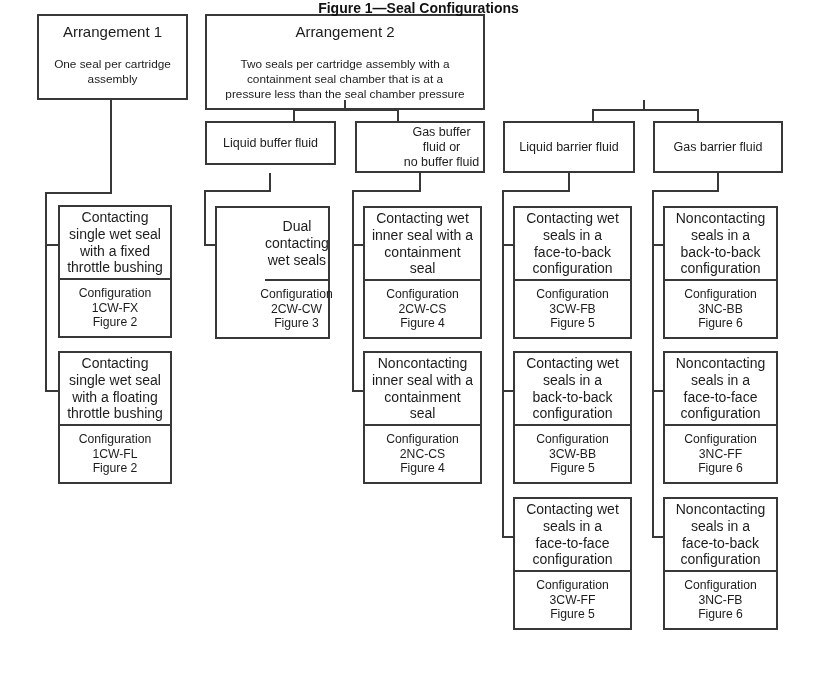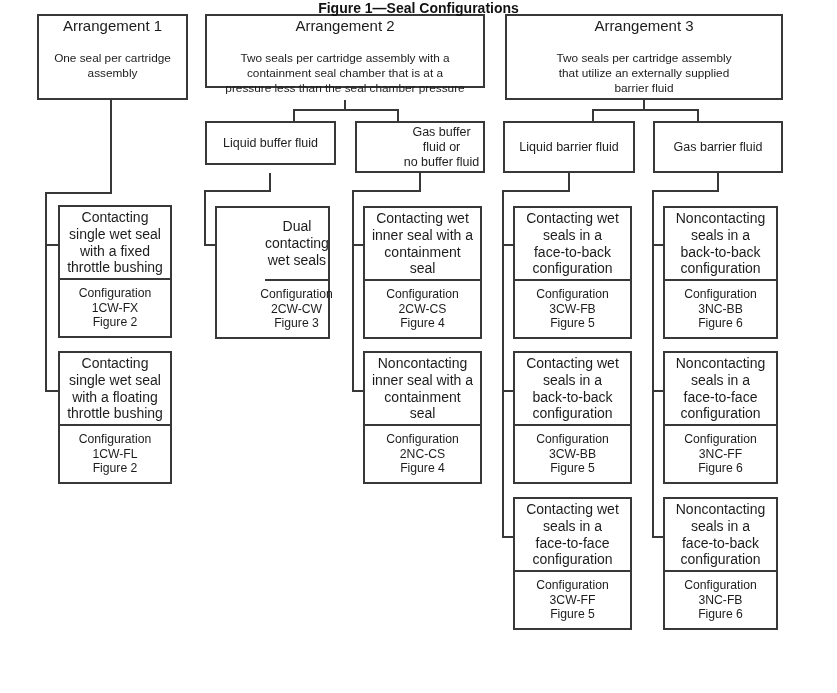--- a/index.html
+++ b/index.html
@@ -1,20 +1,20 @@
 <!DOCTYPE html>
 <html><head>
 <meta charset="utf-8">
 <style>
   html,body{margin:0;padding:0;background:#ffffff;}
   #page{position:relative;width:837px;height:693px;background:#ffffff;
         font-family:"Liberation Sans","DejaVu Sans",sans-serif;color:#1c1c1c;overflow:hidden;}
   .box{position:absolute;border:2px solid #383838;background:#ffffff;box-sizing:border-box;}
   .hdr{display:flex;flex-direction:column;align-items:center;justify-content:flex-start;
-       text-align:center;}
+       padding-top:6px;text-align:center;}
   .hdr .title{font-size:15px;line-height:1.35;white-space:pre-line;}
   .hdr .sub{font-size:11.8px;line-height:1.25;white-space:pre-line;margin-top:15px;}
   .branch{display:grid;place-items:center;text-align:center;font-size:12.5px;
           line-height:1.2;white-space:pre-line;}
   .leaf{padding:0;}
   .leaf .desc{height:71px;display:grid;place-items:center;text-align:center;
               font-size:14px;line-height:1.2;white-space:pre-line;}
   .leaf .conf{height:58px;border-top:2px solid #383838;box-sizing:border-box;
               display:flex;flex-direction:column;align-items:center;justify-content:center;
               font-size:12.2px;line-height:1.2;text-align:center;}
@@ -25,31 +25,25 @@
 </head>
 <body>
 
 <div id="page">
 
   <div class="box hdr" style="left:37px;top:14px;width:151px;height:86px;">
     <div class="title">Arrangement 1</div>
     <div class="sub">One seal per cartridge
 assembly</div>
   </div>
-  <div class="box hdr" style="left:205px;top:14px;width:280px;height:74px;">
+  <div class="box hdr" style="left:205px;top:14px;width:280px;height:96px;">
     <div class="title">Arrangement 2</div>
     <div class="sub">Two seals per cartridge assembly with a
 containment seal chamber that is at a
 pressure less than the seal chamber pressure</div>
-  </div>
-  <div class="box hdr" style="left:505px;top:14px;width:278px;height:86px;">
-    <div class="title">Arrangement 3</div>
-    <div class="sub">Two seals per cartridge assembly
-that utilize an externally supplied
-barrier fluid</div>
   </div>
 
   <div class="box branch" style="left:205px;top:121px;width:131px;height:44px;">Liquid buffer fluid</div>
   <div class="box branch" style="left:355px;top:121px;width:130px;height:52px;padding-left:43px;">Gas buffer fluid or
 no buffer fluid</div>
   <div class="box branch" style="left:503px;top:121px;width:132px;height:52px;">Liquid barrier fluid</div>
   <div class="box branch" style="left:653px;top:121px;width:130px;height:52px;">Gas barrier fluid</div>
 
   <div class="box leaf" style="left:58px;top:205px;width:114px;">
     <div class="desc">Contacting

